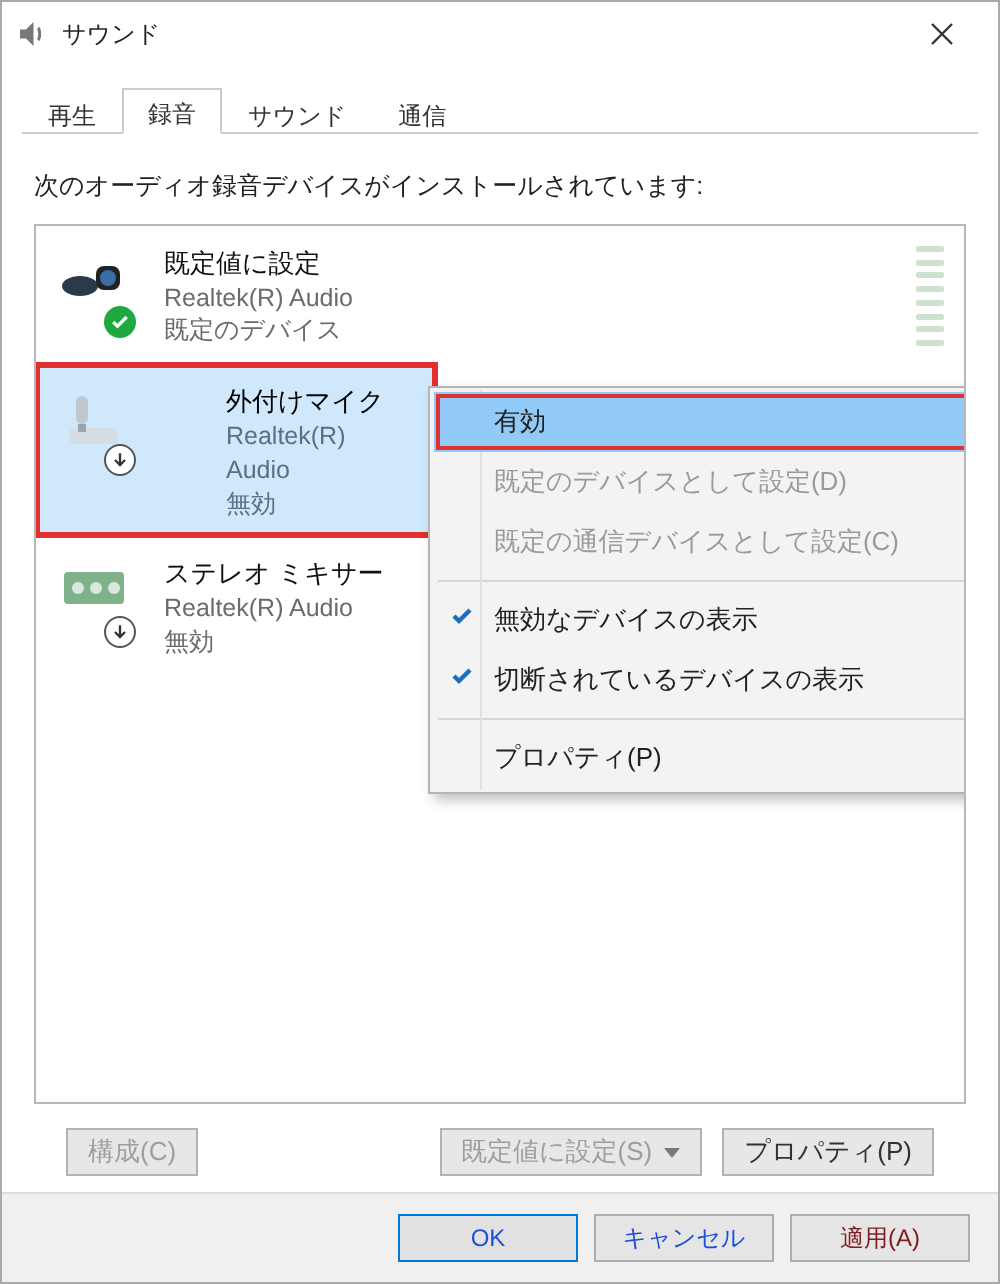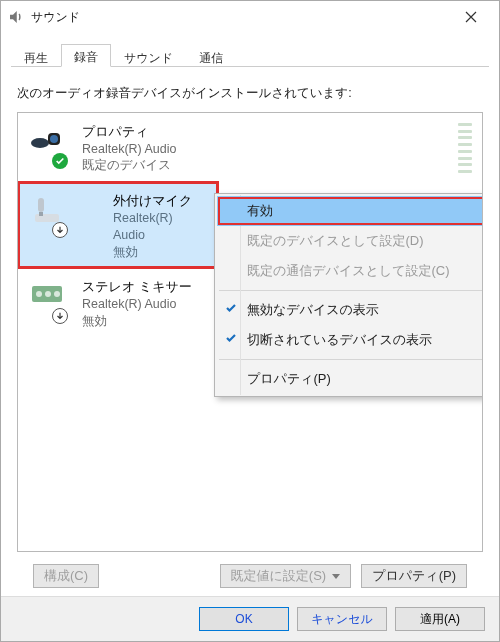--- a/index.html
+++ b/index.html
@@ -55,21 +55,21 @@
 
   .lower-btns { display:flex; padding: 12px 16px 8px; gap:10px; }
   .lower-btns .gap { flex:1; }
   .btn { font-size:13px; height:24px; padding:0 10px; border:1px solid #b3b3b3; background:#e7e7e7; color:#333; display:flex; align-items:center; justify-content:center; }
   .btn.disabled { color:#9e9e9e; }
   .btn.hasdrop::after{content:""; margin-left:6px; width:0;height:0;border-left:4px solid transparent;border-right:4px solid transparent;border-top:5px solid #7a7a7a;}
 
   .footer { border-top:1px solid #ddd; background:#f0f0f0; padding:10px 14px; display:flex; gap:8px; justify-content:flex-end; }
   .fbtn { font-size:12px; width:90px; height:24px; border:1px solid #adadad; background:#e5e5e5; display:flex;align-items:center;justify-content:center; color:#1d4ed8;}
   .fbtn.primary{ border:1.5px solid #0078d7; background:#e1e1e1;}
-  .fbtn.disabled{ color:#000000; }
+  .fbtn.disabled{ color:#7f1d1d; }
 
   
 </style>
 </head>
 <body>
 
 <div class="window">
 
   <div class="titlebar">
     <span class="icon-wrap">
@@ -108,21 +108,21 @@
               <rect x="18" y="8" width="12" height="12" rx="4" fill="#222"></rect>
               <circle cx="24" cy="14" r="4" fill="#3b6ea5"></circle>
             </svg>
           <span class="badge badge-check">
             <svg viewBox="0 0 12 12">
                 <path d="M2 6l2.5 2.5L10 3" stroke="#fff" stroke-width="2" fill="none"></path>
               </svg>
           </span>
         </div>
         <div class="dev-text">
-          <div class="dev-title">プロパティ</div>
+          <div class="dev-title">既定値に設定</div>
           <div class="dev-sub">Realtek(R) Audio</div>
           <div class="dev-stat">既定のデバイス</div>
         </div>
         <div class="dev-meter">
             <span></span>
             <span></span>
             <span></span>
             <span></span>
             <span></span>
             <span></span>

